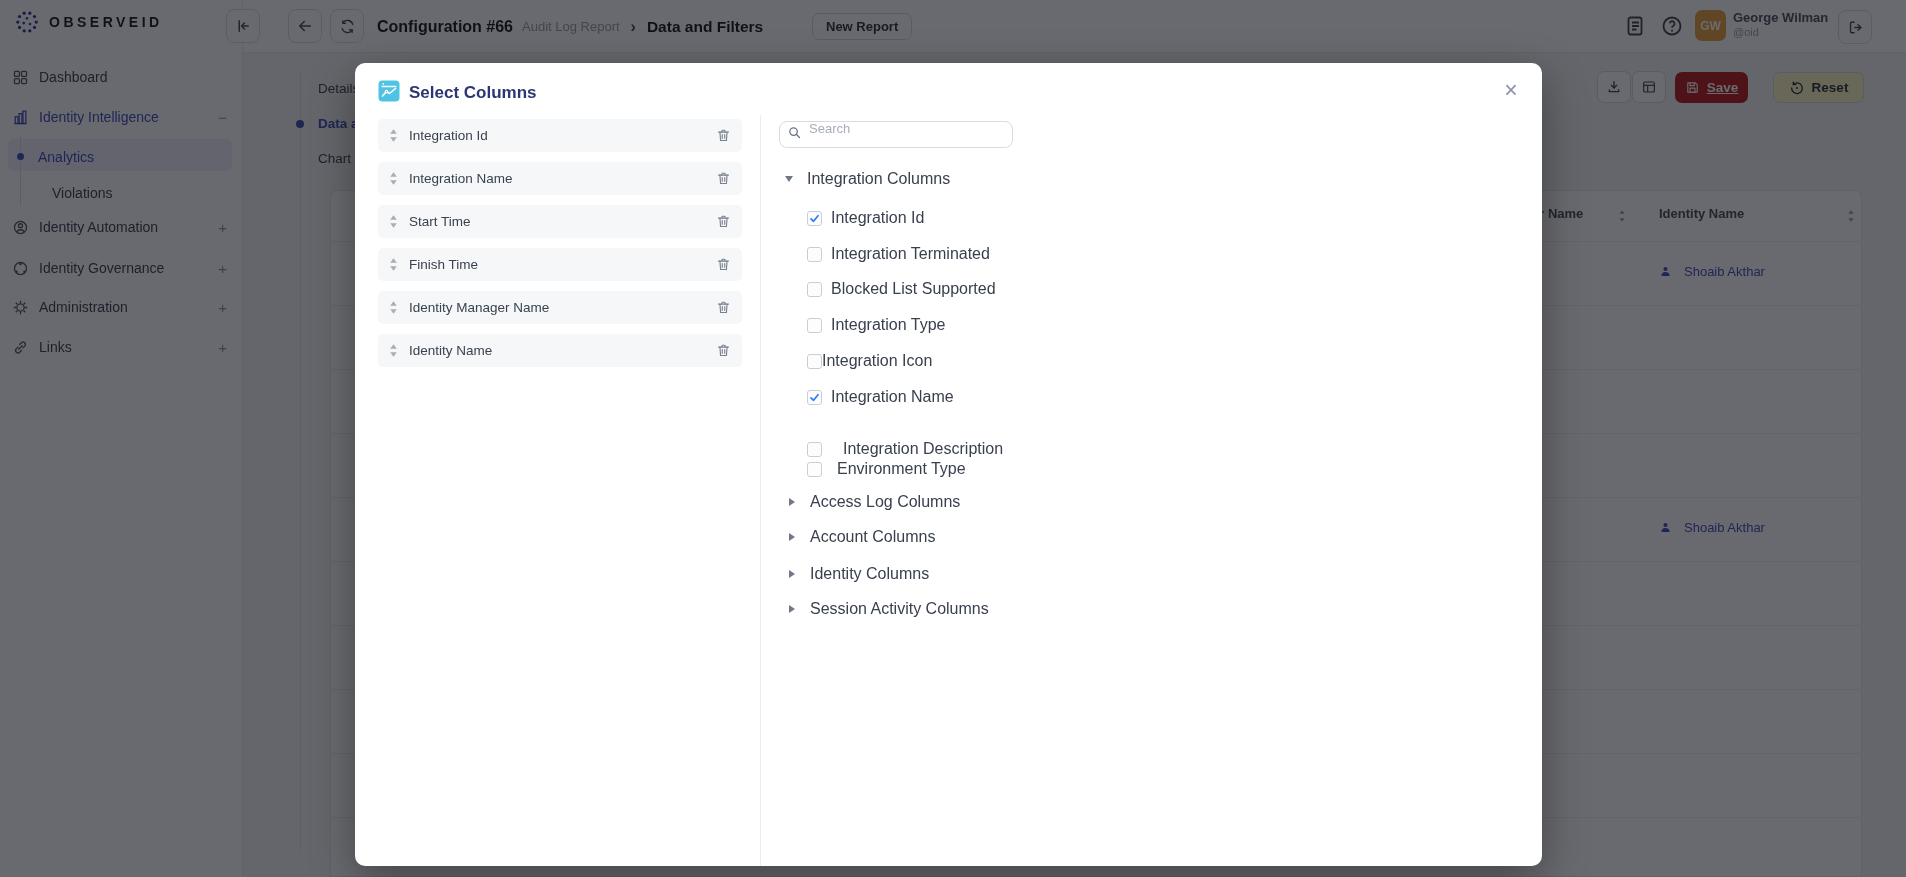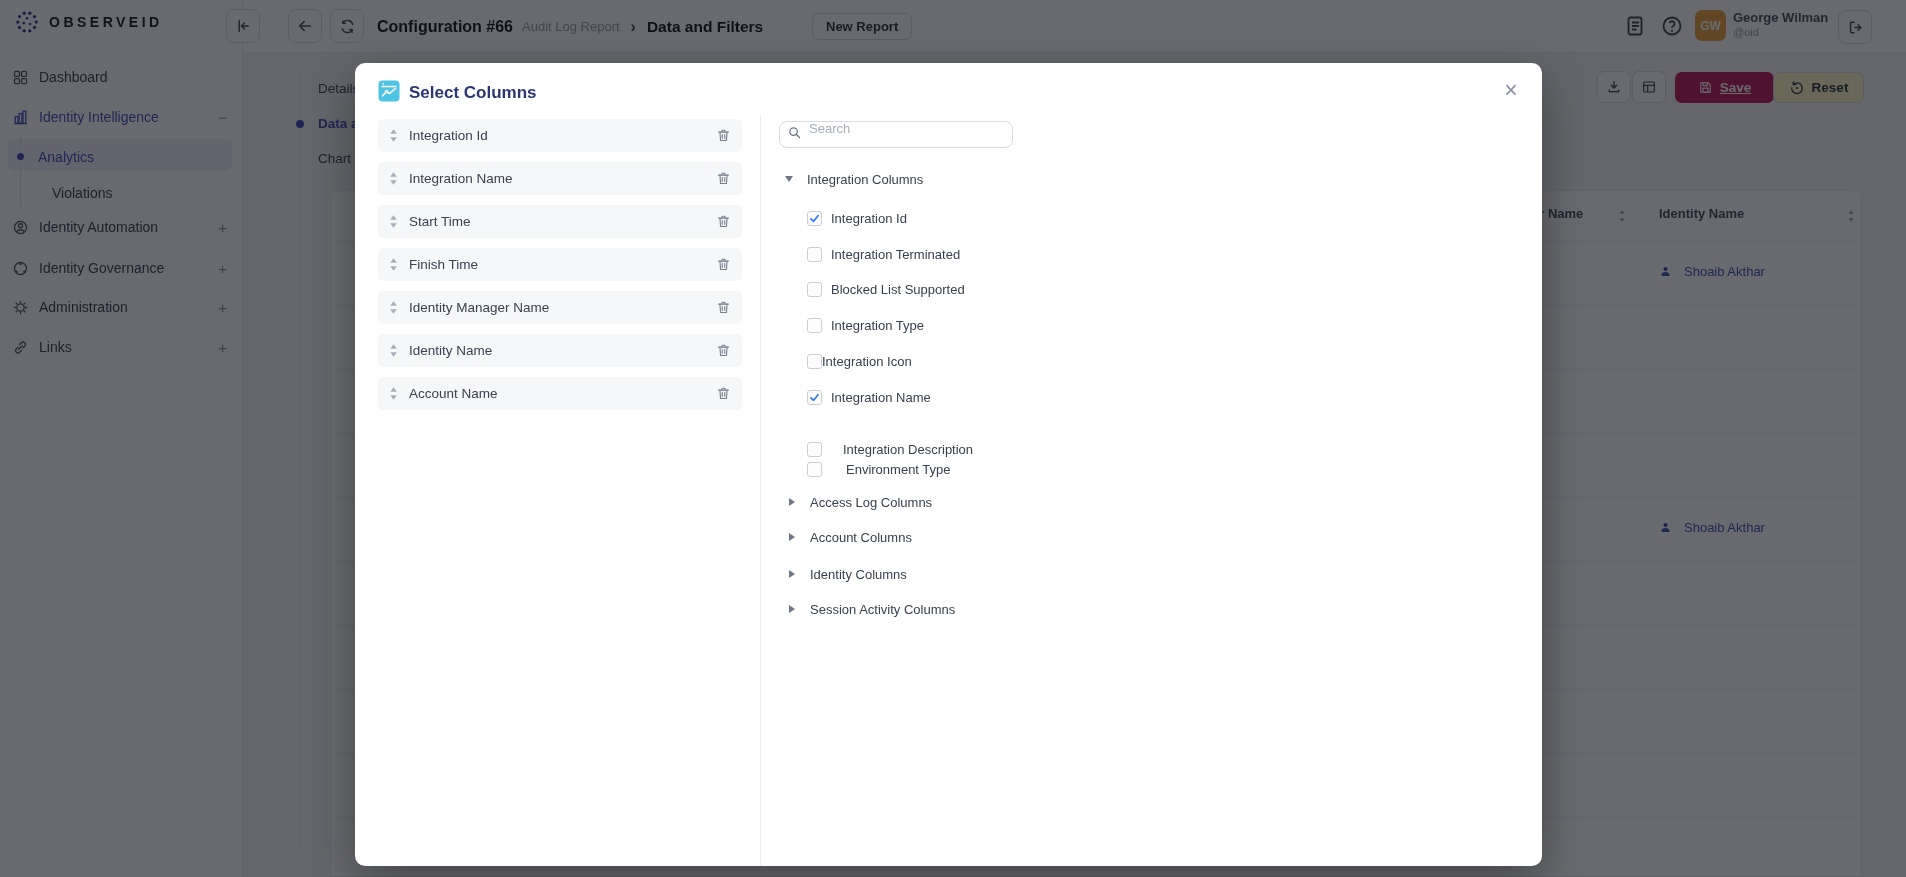--- a/index.html
+++ b/index.html
@@ -39,21 +39,21 @@
   .user-name{font-size:13px;font-weight:600;color:#49505c;}
   .user-handle{font-size:11px;color:#9aa1ad;}
 
   
   #content{position:absolute;left:243px;top:53px;width:1663px;height:824px;background:#f2f3f5;}
   .rail{position:absolute;left:57px;top:18px;width:1px;height:780px;background:#e2e4ea;}
   .rail-dot{position:absolute;left:53px;top:67px;width:8px;height:8px;border-radius:50%;background:#3f4db5;}
   .vtab{position:absolute;left:75px;font-size:13.5px;color:#3c4350;cursor:pointer;white-space:nowrap;}
   .vtab.active{color:#3f4db5;font-weight:600;}
   .action-btn{position:absolute;top:19px;height:31px;border-radius:7px;display:flex;align-items:center;justify-content:center;gap:7px;font-size:13.5px;cursor:pointer;}
-  #save-btn{left:1432px;width:99px;background:#be185d;color:#ffffff;font-weight:600;border:none;text-decoration:underline;}
+  #save-btn{left:1432px;width:73px;background:#b91c1c;color:#ffffff;font-weight:600;border:none;text-decoration:underline;}
   #reset-btn{left:1530px;width:91px;background:#fef9c3;border:1px solid #d6dae0;color:#2b323e;font-weight:600;}
   .sq-btn{position:absolute;top:18px;width:34px;height:32px;border:1px solid #d6dae0;border-radius:7px;background:#fff;display:flex;align-items:center;justify-content:center;color:#3c434f;cursor:pointer;}
 
   
   #table-card{position:absolute;left:87px;top:137px;width:1532px;height:687px;background:#ffffff;border:1px solid #e7e9ee;border-radius:8px 8px 0 0;}
   .th{position:absolute;top:15px;font-size:13px;font-weight:600;color:#434b59;white-space:nowrap;}
   .th-sort{position:absolute;top:18px;width:10px;height:14px;color:#9099a6;cursor:pointer;}
   .hline{position:absolute;left:0;width:100%;height:1px;background:#eceef1;}
   .cell-link{position:absolute;display:flex;align-items:center;gap:12px;font-size:13px;color:#3f4db5;cursor:pointer;}
 
@@ -69,21 +69,21 @@
   .sel-item{position:absolute;left:23px;width:364px;height:33px;background:#f6f7f9;border-radius:5px;display:flex;align-items:center;padding:0 11px 0 10px;}
   .sel-label{font-size:13.5px;color:#39424e;margin-left:10px;}
   .handle{width:11px;height:15px;color:#a8aeb9;cursor:grab;flex:0 0 auto;}
   .trash{width:15px;height:15px;color:#77808d;margin-left:auto;cursor:pointer;}
 
   #search-wrap{position:absolute;left:424px;top:56px;width:234px;height:27px;}
   #search-input{width:100%;height:100%;border:1px solid #d8dce2;border-radius:8px;padding:0 8px 12px 29px;font-size:13px;color:#39424e;outline:none;font-family:inherit;background:#fff;}
   #search-input::placeholder{color:#a7aeba;}
   .search-glyph{position:absolute;left:8px;top:6px;width:15px;height:15px;color:#6b7280;}
 
-  .tree-row{position:absolute;display:flex;align-items:center;font-size:13px;color:#39414e;cursor:pointer;}
+  .tree-row{position:absolute;display:flex;align-items:center;font-size:16px;color:#39414e;cursor:pointer;}
   .caret-down{width:0;height:0;border-left:4.5px solid transparent;border-right:4.5px solid transparent;border-top:6px solid #707886;}
   .caret-right{width:0;height:0;border-top:4.5px solid transparent;border-bottom:4.5px solid transparent;border-left:6px solid #707886;}
   .cb{width:15px;height:15px;border:1.5px solid #c9ced6;border-radius:3px;background:#fdfdfe;display:flex;align-items:center;justify-content:center;cursor:pointer;flex:0 0 auto;}
   .cb svg{display:none;}
   .cb.checked svg{display:block;}
 </style>
 </head>
 <body>
 
 <div id="sidebar">
@@ -399,33 +399,20 @@
         <path d="M6 14.8L2.4 10h7.2z"></path>
       </svg>
     <span class="sel-label">Identity Name</span>
     <svg class="trash" viewBox="0 0 24 24" fill="none" stroke="currentColor" stroke-width="1.8" stroke-linecap="round" stroke-linejoin="round">
         <path d="M4 6.5h16"></path>
         <path d="M9.5 6.5V4.8A1.3 1.3 0 0 1 10.8 3.5h2.4a1.3 1.3 0 0 1 1.3 1.3v1.7"></path>
         <path d="M6.3 6.5l1 13.5h9.4l1-13.5"></path>
         <path d="M10 10.5v6M14 10.5v6"></path>
       </svg>
   </div>
-  <div class="sel-item" style="top:314px">
-    <svg class="handle" viewBox="0 0 12 16" fill="currentColor">
-        <path d="M6 1.2L9.6 6H2.4z"></path>
-        <path d="M6 14.8L2.4 10h7.2z"></path>
-      </svg>
-    <span class="sel-label">Account Name</span>
-    <svg class="trash" viewBox="0 0 24 24" fill="none" stroke="currentColor" stroke-width="1.8" stroke-linecap="round" stroke-linejoin="round">
-        <path d="M4 6.5h16"></path>
-        <path d="M9.5 6.5V4.8A1.3 1.3 0 0 1 10.8 3.5h2.4a1.3 1.3 0 0 1 1.3 1.3v1.7"></path>
-        <path d="M6.3 6.5l1 13.5h9.4l1-13.5"></path>
-        <path d="M10 10.5v6M14 10.5v6"></path>
-      </svg>
-  </div>
 
   <div id="search-wrap">
     <svg class="search-glyph" viewBox="0 0 24 24" fill="none" stroke="currentColor" stroke-width="2" stroke-linecap="round">
       <circle cx="10.5" cy="10.5" r="6"></circle>
         <path d="M15.2 15.2L20 20"></path>
     </svg>
     <input id="search-input" type="text" placeholder="Search" style="">
   </div>
 
   <div class="tree-row" style="left:430px;top:103px;height:26px;gap:14px">
@@ -462,21 +449,21 @@
         <svg width="11" height="11" viewBox="0 0 14 14" fill="none" stroke="#2e7cf6" stroke-width="2.2" stroke-linecap="round" stroke-linejoin="round">
           <polyline points="2.5,7.5 5.8,10.5 11.5,3.5"></polyline>
         </svg>
       </span>
     <span>Integration Name</span>
   </div>
   <div class="tree-row" style="left:452px;top:373px;height:26px;gap:21px">
     <span class="cb"></span>
     <span>Integration Description</span>
   </div>
-  <div class="tree-row" style="left:452px;top:393px;height:26px;gap:24px">
+  <div class="tree-row" style="left:452px;top:393px;height:26px;gap:15px">
     <span class="cb"></span>
     <span>Environment Type</span>
   </div>
 
   <div class="tree-row" style="left:434px;top:426px;height:26px;gap:15px">
     <span class="caret-right"></span>
     <span>Access Log Columns</span>
   </div>
   <div class="tree-row" style="left:434px;top:461px;height:26px;gap:15px">
     <span class="caret-right"></span>

